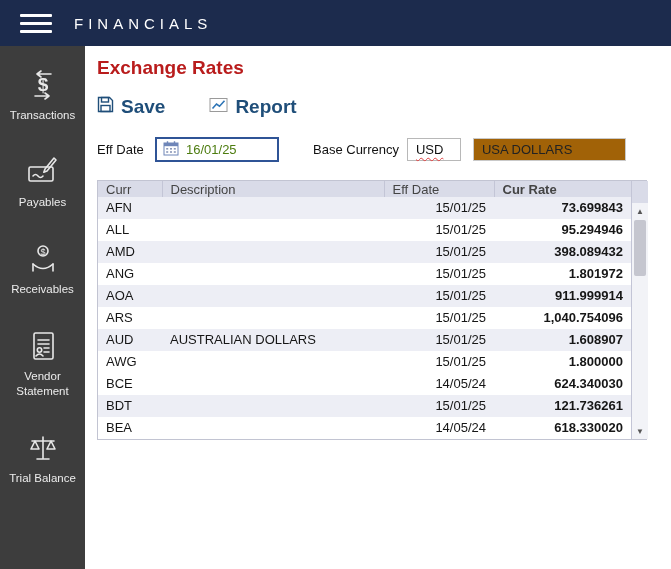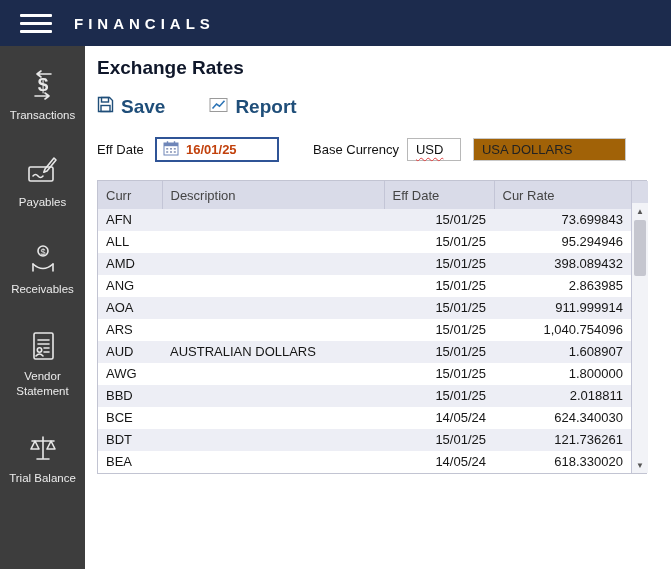--- a/index.html
+++ b/index.html
@@ -5,58 +5,58 @@
   * { margin:0; padding:0; box-sizing:border-box; }
   html,body { width:671px; height:569px; overflow:hidden; }
   body { font-family:"Liberation Sans", sans-serif; background:#ffffff; }
 
   .app { width:671px; height:569px; display:flex; flex-direction:column; }
 
   
   .topbar { height:46px; background:#1c2b4d; display:flex; align-items:center; flex:0 0 46px; }
   .hamburger { width:32px; margin-left:20px; cursor:pointer; }
   .hamburger span { display:block; height:3px; background:#ffffff; margin:5px 0; border-radius:1px; }
-  .app-title { color:#ffffff; font-size:15px; font-weight:bold; letter-spacing:5px; margin-left:22px; }
+  .app-title { color:#ffffff; font-size:15px; font-weight:normal; letter-spacing:5px; margin-left:22px; }
 
   
   .main-row { flex:1; display:flex; min-height:0; }
 
   
   .sidebar { width:85px; background:#3d3d3d; color:#ececec; padding-top:20px; flex:0 0 85px; }
   .side-item { display:flex; flex-direction:column; align-items:center; margin-bottom:30px; cursor:pointer; text-align:center; }
   .side-item .icon { height:38px; display:flex; align-items:center; justify-content:center; }
   .side-item .lbl { font-size:11.5px; line-height:15px; margin-top:4px; padding:0 3px; }
   .side-item svg { stroke:#e8e8e8; fill:none; stroke-width:1.6; stroke-linecap:round; stroke-linejoin:round; }
   .side-item svg text { stroke:none; fill:#e8e8e8; }
 
   
   .content { flex:1; background:#ffffff; padding:8px 0 0 12px; position:relative; min-width:0; }
-  .page-title { font-size:19px; font-weight:bold; color:#0f172a; line-height:28px; }
+  .page-title { font-size:19px; font-weight:bold; color:#b91c1c; line-height:28px; }
 
   .toolbar { margin-top:12px; height:26px; display:flex; align-items:center; gap:44px; }
   .tool-btn { display:flex; align-items:center; gap:7px; background:none; border:none; color:#1f4e79; font-family:"Liberation Sans",sans-serif; font-size:19px; font-weight:bold; cursor:pointer; }
 
   .form-row { margin-top:16px; height:26px; display:flex; align-items:center; font-size:13px; color:#111; }
   .eff-label { width:58px; }
   .date-box { width:124px; height:25px; border:2px solid #2f5496; display:flex; align-items:center; gap:7px; padding:0 6px; background:#fff; cursor:text; }
-  .date-box .val { font-size:13px; font-weight:bold; color:#c2410c; }
+  .date-box .val { font-size:13px; font-weight:normal; color:#4d7c0f; }
   .bc-label { margin-left:34px; margin-right:8px; }
   .usd-box { width:54px; height:23px; border:1px solid #b8b8b8; display:flex; align-items:center; padding:0 8px; background:#fff; cursor:text; }
   .usd-box .val { text-decoration:underline wavy #e04040 1px; text-underline-offset:3px; }
   .cur-name-box { width:153px; height:23px; margin-left:12px; background:#a16207; border:1px solid #c9c9c9; display:flex; align-items:center; padding:0 8px; color:#222; }
 
   
   .table-wrap { margin-top:18px; width:550px; border:1px solid #c2c4d2; display:flex; }
   table { border-collapse:collapse; table-layout:fixed; width:533px; font-size:13px; }
-  thead th { background:#d9dbe8; color:#444; font-weight:normal; text-align:left; height:28px; padding:0 8px; border-right:1px solid #c3c5d6; }
+  thead th { background:#d9dbe8; color:#444; font-weight:normal; text-align:left; height:16px; padding:0 8px; border-right:1px solid #c3c5d6; }
   thead th:last-child { border-right:none; }
   tbody td { height:22px; line-height:22px; padding:0 8px; color:#161616; white-space:nowrap; overflow:hidden; }
   tbody tr.alt { background:#edeef5; }
   td.date, th.h-date { text-align:right; }
-  td.rate, th.h-rate { text-align:right; }
+  td.rate, th.h-rate { text-align:right;font-weight:bold; }
   th.h-date, th.h-rate { text-align:left; }
 
   
   .scroll-col { width:17px; flex:0 0 17px; display:flex; flex-direction:column; border-left:1px solid #c3c5d6; }
   .scroll-cap { height:22px; background:#d9dbe8; }
   .sb-btn { height:16px; background:#f2f3f7; color:#555; font-size:8px; display:flex; align-items:center; justify-content:center; cursor:pointer; }
   .sb-track { flex:1; background:#f2f3f7; position:relative; }
   .sb-thumb { position:absolute; top:1px; left:2px; width:12px; height:56px; background:#c5c6cf; border-radius:2px; cursor:grab; }
 </style>
 </head>
@@ -221,21 +221,21 @@
               <tr class="alt">
                 <td class="curr">AMD</td>
                 <td class="desc"></td>
                 <td class="date">15/01/25</td>
                 <td class="rate">398.089432</td>
               </tr>
               <tr>
                 <td class="curr">ANG</td>
                 <td class="desc"></td>
                 <td class="date">15/01/25</td>
-                <td class="rate">2.863985</td>
+                <td class="rate">1.801972</td>
               </tr>
               <tr class="alt">
                 <td class="curr">AOA</td>
                 <td class="desc"></td>
                 <td class="date">15/01/25</td>
                 <td class="rate">911.999914</td>
               </tr>
               <tr>
                 <td class="curr">ARS</td>
                 <td class="desc"></td>
@@ -246,26 +246,20 @@
                 <td class="curr">AUD</td>
                 <td class="desc">AUSTRALIAN DOLLARS</td>
                 <td class="date">15/01/25</td>
                 <td class="rate">1.608907</td>
               </tr>
               <tr>
                 <td class="curr">AWG</td>
                 <td class="desc"></td>
                 <td class="date">15/01/25</td>
                 <td class="rate">1.800000</td>
-              </tr>
-              <tr class="alt">
-                <td class="curr">BBD</td>
-                <td class="desc"></td>
-                <td class="date">15/01/25</td>
-                <td class="rate">2.018811</td>
               </tr>
               <tr>
                 <td class="curr">BCE</td>
                 <td class="desc"></td>
                 <td class="date">14/05/24</td>
                 <td class="rate">624.340030</td>
               </tr>
               <tr class="alt">
                 <td class="curr">BDT</td>
                 <td class="desc"></td>

